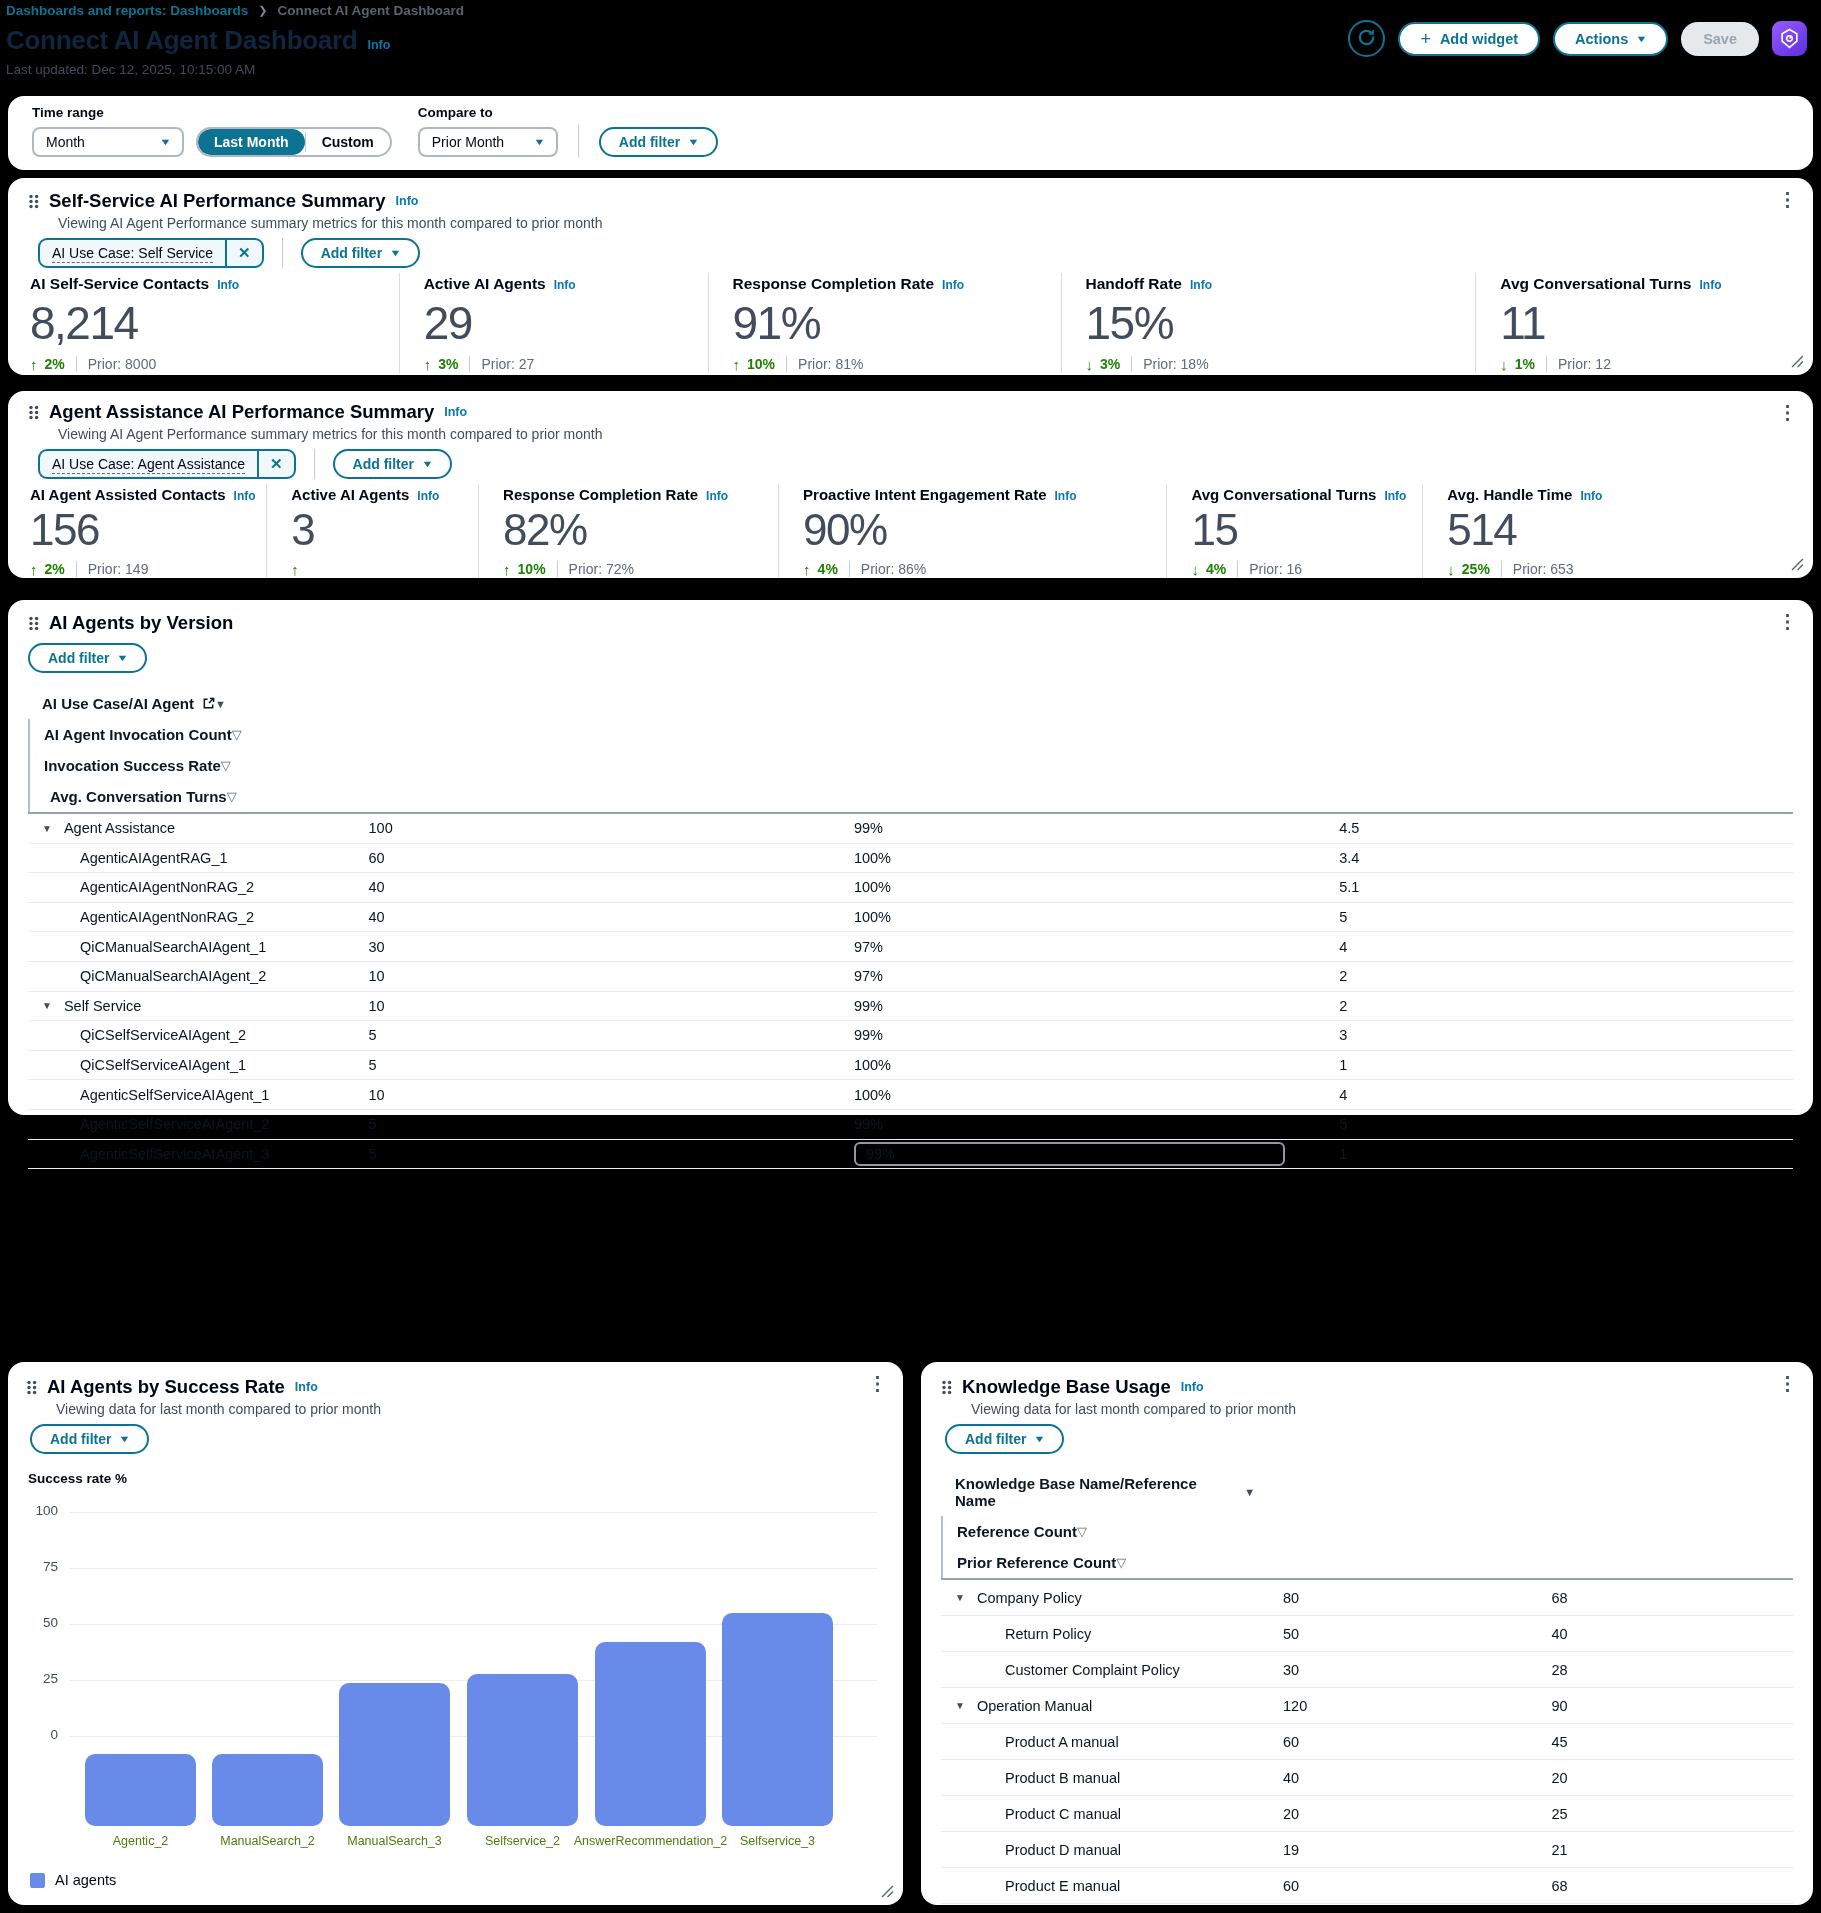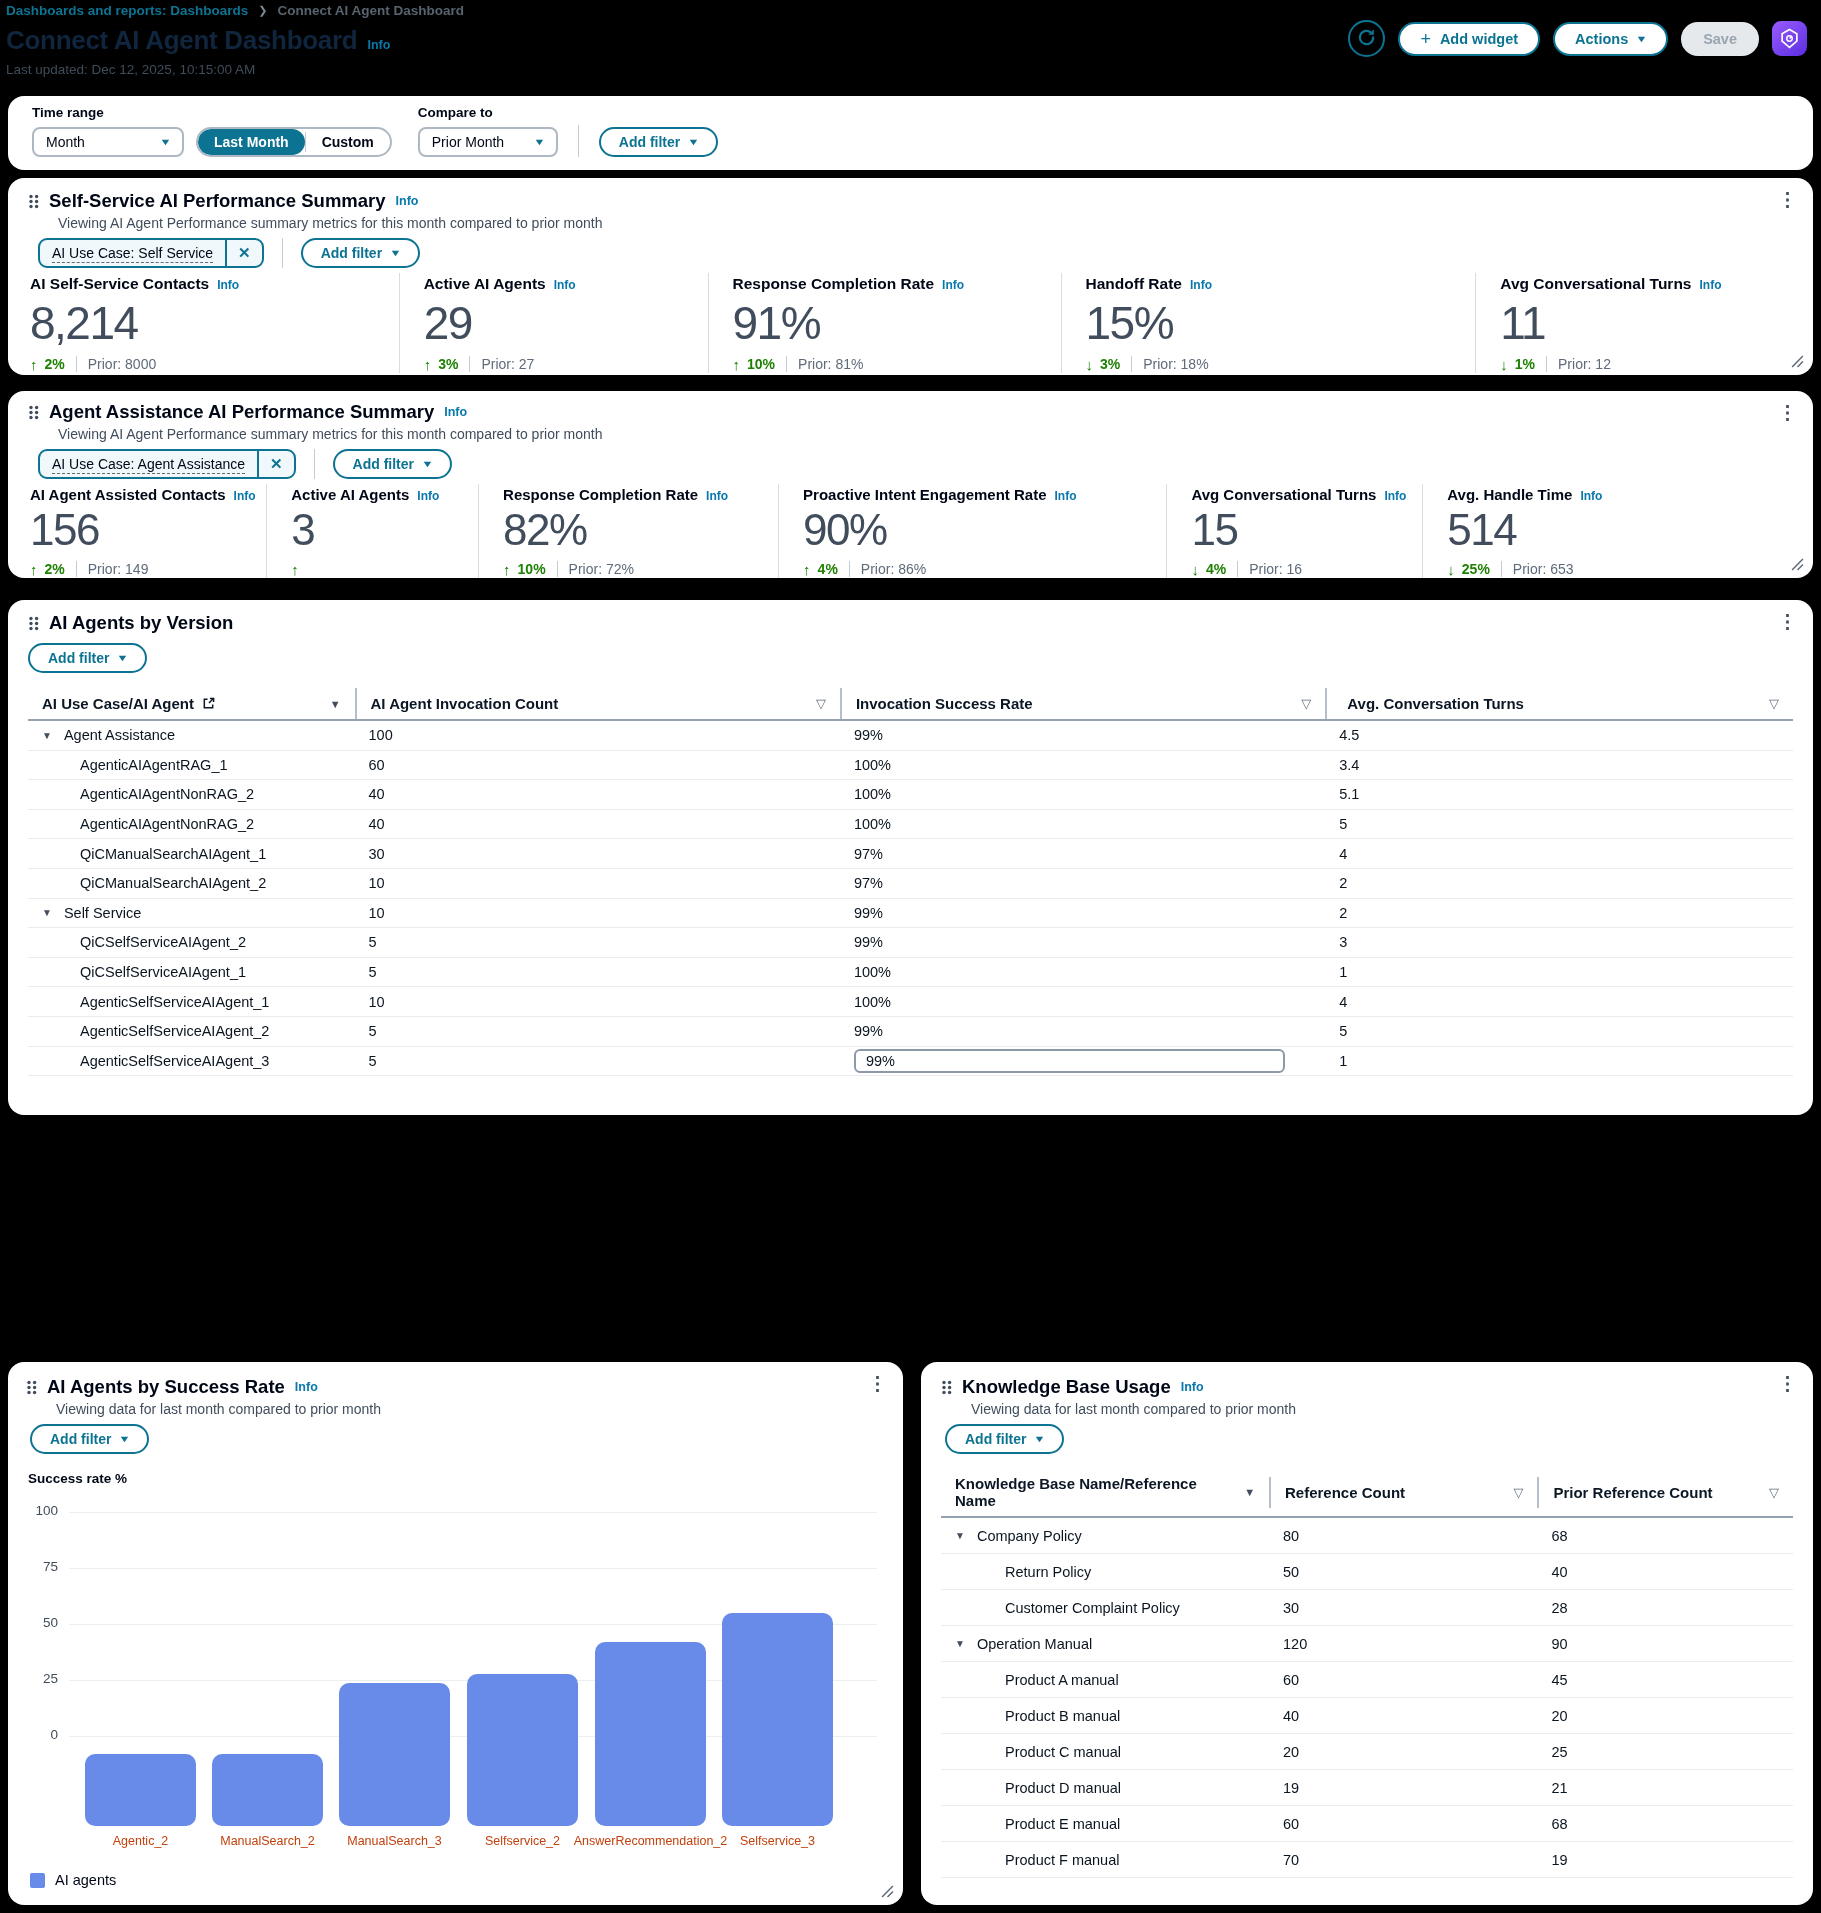--- a/index.html
+++ b/index.html
@@ -83,21 +83,21 @@
   #w2 .m-delta{margin-top:8px;}
   #w2 .m-label{font-size:15px;}
 
   
   .menu{position:absolute;left:330px;top:96px;width:108px;background:#fff;border:1px solid #9ba7b6;
         border-radius:10px;box-shadow:0 8px 18px rgba(0,21,36,.4);z-index:30;overflow:hidden;}
   .menu-item{padding:7px 14px;font-size:14.5px;color:#16191f;cursor:pointer;}
   .menu-item + .menu-item{border-top:1px solid #e4e8eb;}
 
   
-  .thead{display:flex;align-items:center;border-bottom:2px solid var(--hline);}
+  .thead{display:flex;align-items:flex-start;border-bottom:2px solid var(--hline);flex-direction:column;}
   .th{display:flex;align-items:center;font-size:15px;font-weight:700;color:#0b1724;padding:7px 14px;}
   .th + .th{border-left:2px solid var(--vline);}
   .th .sortcaret{margin-left:auto;font-size:11px;color:var(--slate);}
   .th .funnel{margin-left:auto;font-size:13px;color:#5f6b7a;font-weight:400;}
   .tr{display:flex;align-items:center;border-bottom:1px solid var(--line);font-size:14.5px;color:#0b1520;}
   .td{padding:0 14px;display:flex;align-items:center;}
   .grp-caret{font-size:10px;color:var(--slate);margin-right:12px;cursor:pointer;}
   .child{padding-left:52px;}
   .extlink{margin-left:8px;line-height:0;}
   .cellbox{border:2px solid #8c99a8;border-radius:6px;padding:2px 10px;width:calc(100% - 26px);}
@@ -108,21 +108,21 @@
   #w3 .tr{height:29.6px;}
 
   
   #w4{left:8px;top:1362px;width:895px;height:543px;padding:14px 18px;}
   .axis-title{font-size:13.5px;font-weight:700;margin:17px 0 0 2px;}
   .chart-wrap{position:relative;height:314px;margin:26px 8px 0 0;}
   .gridline{position:absolute;left:43px;right:0;height:1px;background:#eceef1;}
   .ticklab{position:absolute;left:0;width:32px;text-align:right;font-size:13.5px;color:var(--slate);}
   .bar{position:absolute;width:111px;background:var(--bar);border-radius:10px;}
   .xlabels{position:relative;height:22px;margin:8px 8px 0 0;}
-  .xlab{position:absolute;transform:translateX(-50%);font-size:12.5px;color:#c2410c;white-space:nowrap;}
+  .xlab{position:absolute;transform:translateX(-50%);font-size:12.5px;color:#4d7c0f;white-space:nowrap;}
   .legend{display:flex;align-items:center;gap:10px;margin:16px 0 0 4px;cursor:pointer;}
   .swatch{width:15px;height:15px;border-radius:2px;background:var(--bar);}
   .legend-label{font-size:14.5px;}
 
   
   #w5{left:921px;top:1362px;width:892px;height:543px;padding:14px 20px;}
   #w5 .thead{margin-top:14px;}
   #w5 .tr{height:36px;}
   #w5 .child{padding-left:64px;}
   #w5 .th .sortcaret{margin-left:10px;}

